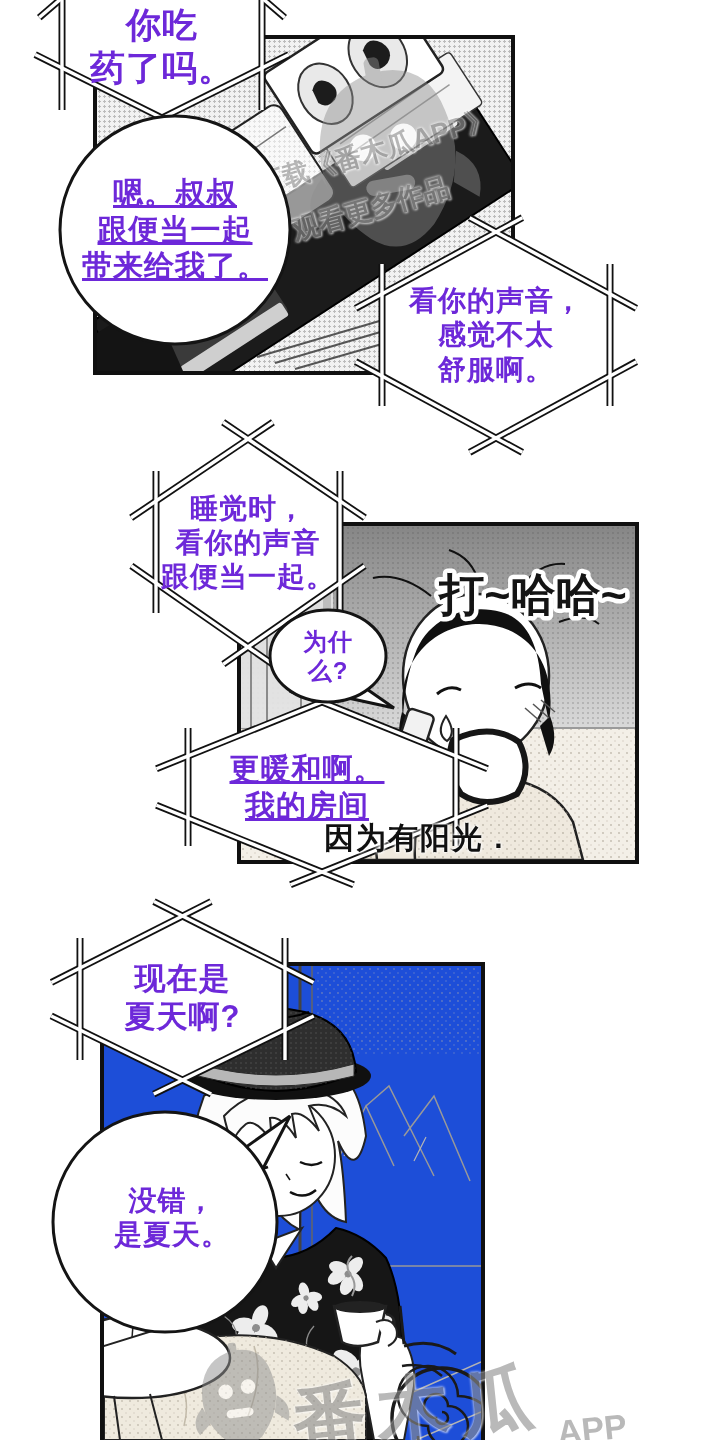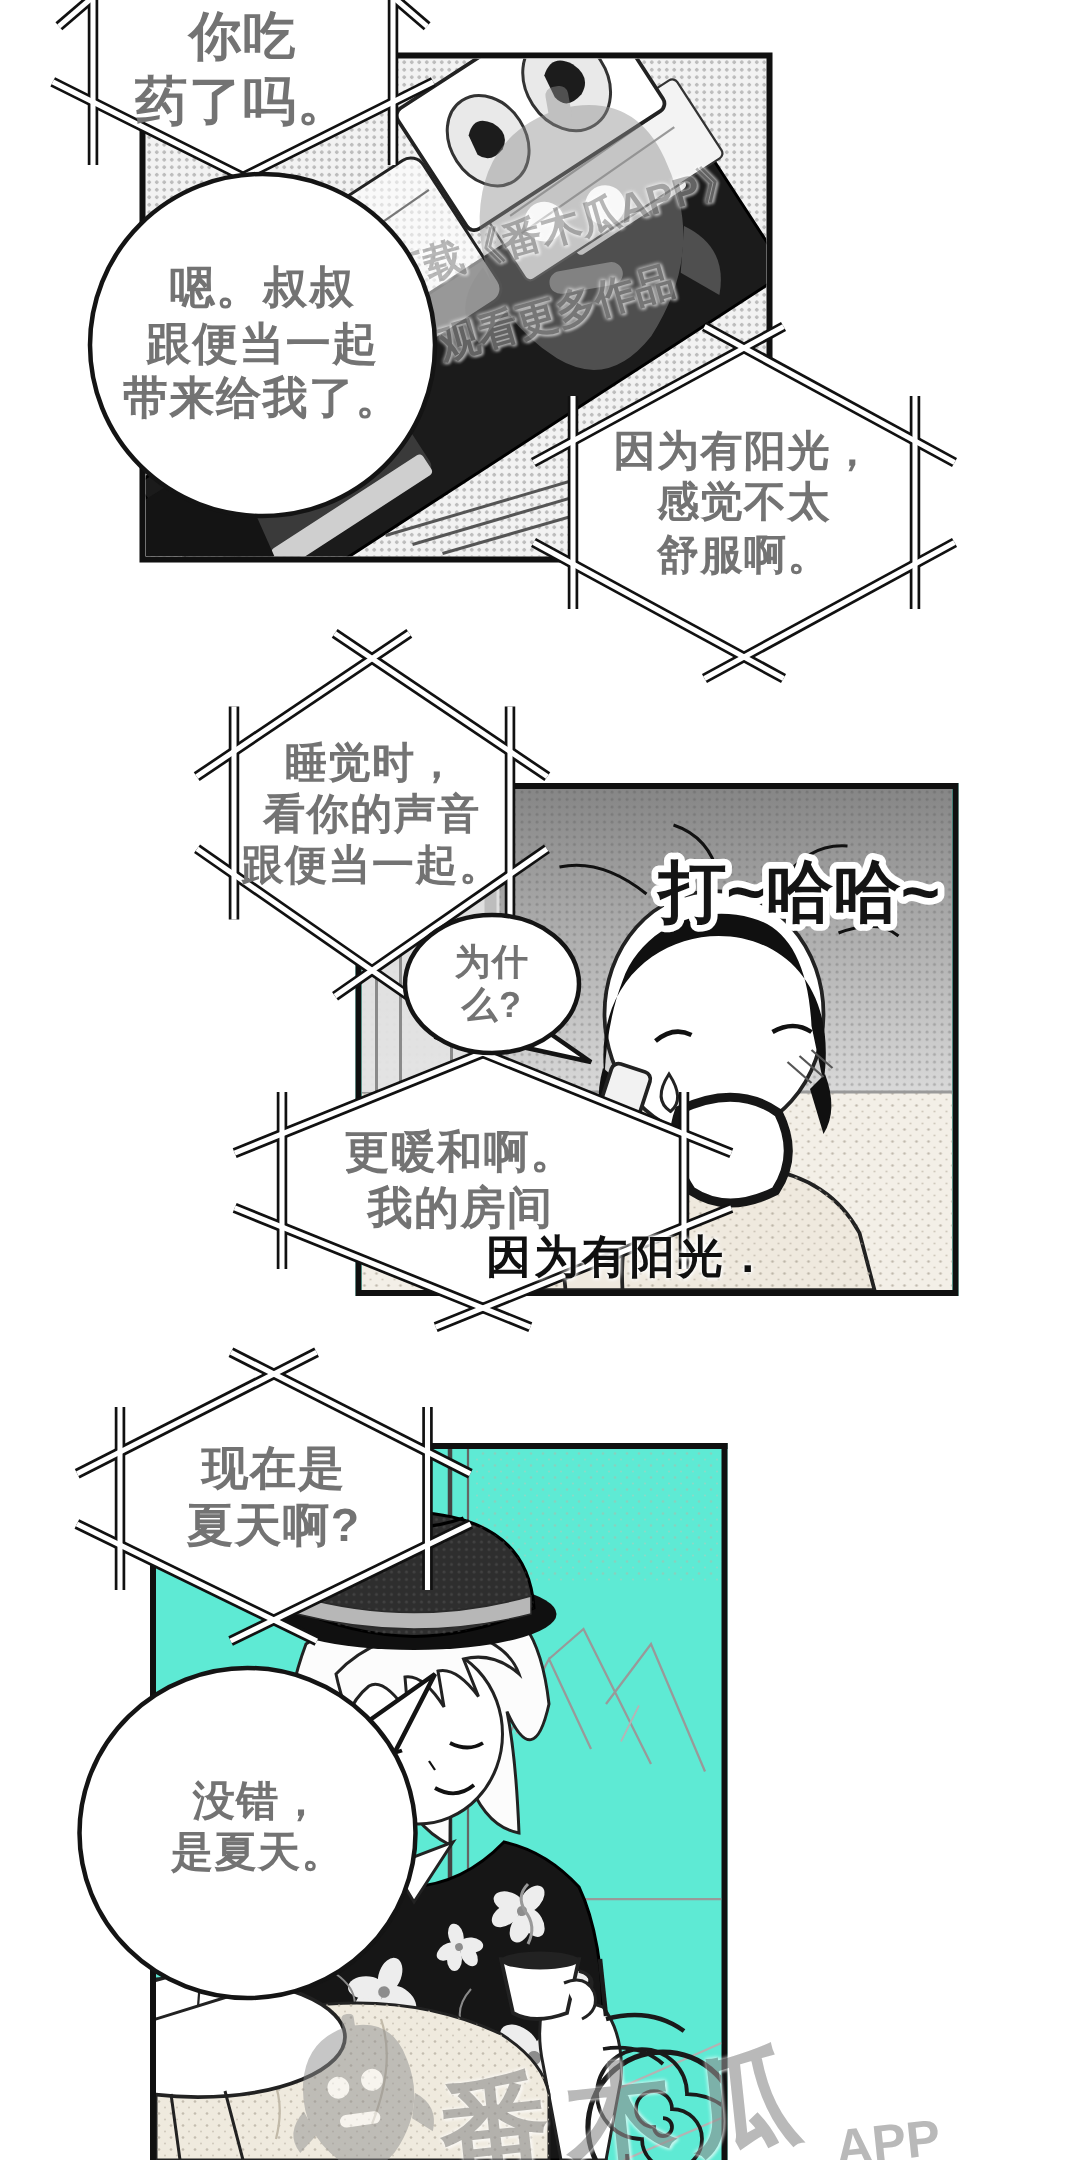--- a/index.html
+++ b/index.html
@@ -1,32 +1,32 @@
 <!DOCTYPE html>
 <html><head>
 <meta charset="utf-8">
 <style>
   html,body{margin:0;padding:0;background:#ffffff;}
   .page{position:relative;width:720px;height:1440px;background:#fff;overflow:hidden;
         font-family:"Liberation Sans","DejaVu Sans",sans-serif;}
-  .panel{position:absolute;border:4px solid #101010;box-sizing:border-box;overflow:hidden;background:#5eead4;}
+  .panel{position:absolute;border:4px solid #101010;box-sizing:border-box;overflow:hidden;background:#1d4ed8;}
   #panel1{left:93px;top:35px;width:422px;height:340px;
           background-color:#f2f2f2;
           background-image:radial-gradient(#bcbcbc 1px,transparent 1.3px);
           background-size:5px 5px;}
   #panel2{left:237px;top:522px;width:402px;height:342px;}
   #panel3{left:100px;top:962px;width:385px;height:478px;border-bottom:none;}
   svg.art{position:absolute;left:0;top:0;}
   .hexwrap{position:absolute;z-index:10;}
   .hexsvg{position:absolute;left:0;top:0;overflow:visible;}
   .btxt{position:absolute;inset:0;display:flex;flex-direction:column;align-items:center;justify-content:center;
-        text-align:center;font-weight:700;color:#737373;z-index:2;line-height:1.22;letter-spacing:1px;}
+        text-align:center;font-weight:700;color:#6d28d9;z-index:2;line-height:1.22;letter-spacing:1px;}
   .oval{position:absolute;z-index:10;}
   .oval svg{position:absolute;left:0;top:0;overflow:visible;}
-  .s35{font-size:35px;} .s30{font-size:30px;} .s28{font-size:28px;}
+  .s35{font-size:35px;} .s30{font-size:30px;text-decoration:underline;} .s28{font-size:28px;}
   .s24{font-size:24px;} .s31{font-size:31px;text-align:right;}
   .wm{position:absolute;z-index:6;pointer-events:none;}
   .wmtext{position:absolute;font-weight:700;color:#8f8f8f;opacity:.62;white-space:nowrap;
           text-shadow:0 0 3px #fff,0 0 3px #fff,1px 1px 2px #fff;}
   #sun-note{position:absolute;left:288px;top:818px;z-index:11;font-weight:700;font-size:30px;color:#101010;
             letter-spacing:2px;white-space:nowrap;
             text-shadow:0 0 3px #fff,0 0 3px #fff,0 0 5px #fff;margin-left:36px;}
 </style>
 </head>
 <body>
@@ -287,21 +287,21 @@
         <line x1="20" y1="36" x2="20" y2="178" stroke="#111" stroke-width="7"></line>
         <line x1="248" y1="36" x2="248" y2="178" stroke="#111" stroke-width="7"></line>
         <line x1="160.3545170714862" y1="-10.333158407299527" x2="-6.354517071486228" y2="80.33315840729952" stroke="#fff" stroke-width="3.4"></line>
         <line x1="107.64548292851377" y1="-10.333158407299527" x2="274.3545170714862" y2="80.33315840729952" stroke="#fff" stroke-width="3.4"></line>
         <line x1="-6.354517071486228" y1="133.66684159270048" x2="160.3545170714862" y2="224.33315840729952" stroke="#fff" stroke-width="3.4"></line>
         <line x1="274.3545170714862" y1="133.66684159270048" x2="107.64548292851377" y2="224.33315840729952" stroke="#fff" stroke-width="3.4"></line>
         <line x1="20" y1="36" x2="20" y2="178" stroke="#fff" stroke-width="3.4"></line>
         <line x1="248" y1="36" x2="248" y2="178" stroke="#fff" stroke-width="3.4"></line>
       </svg>
     <div class="btxt s28">
-      <span>因为有阳光，</span>
+      <span>看你的声音，</span>
       <span>感觉不太</span>
       <span>舒服啊。</span>
     </div>
   </div>
 
   <div class="hexwrap" style="left:138px;top:433px;width:220px;height:220px;">
       <svg class="hexsvg" width="220" height="220" viewBox="0 0 220 220">
         <polygon points="110,6, 202,68, 202,150, 110,214, 18,150, 18,68" fill="#ffffff"></polygon>
         <line x1="134.87799282773474" y1="-10.765603862169069" x2="-6.877992827734751" y2="84.76560386216907" stroke="#111" stroke-width="7"></line>
         <line x1="85.12200717226526" y1="-10.765603862169069" x2="226.87799282773474" y2="84.76560386216907" stroke="#111" stroke-width="7"></line>

